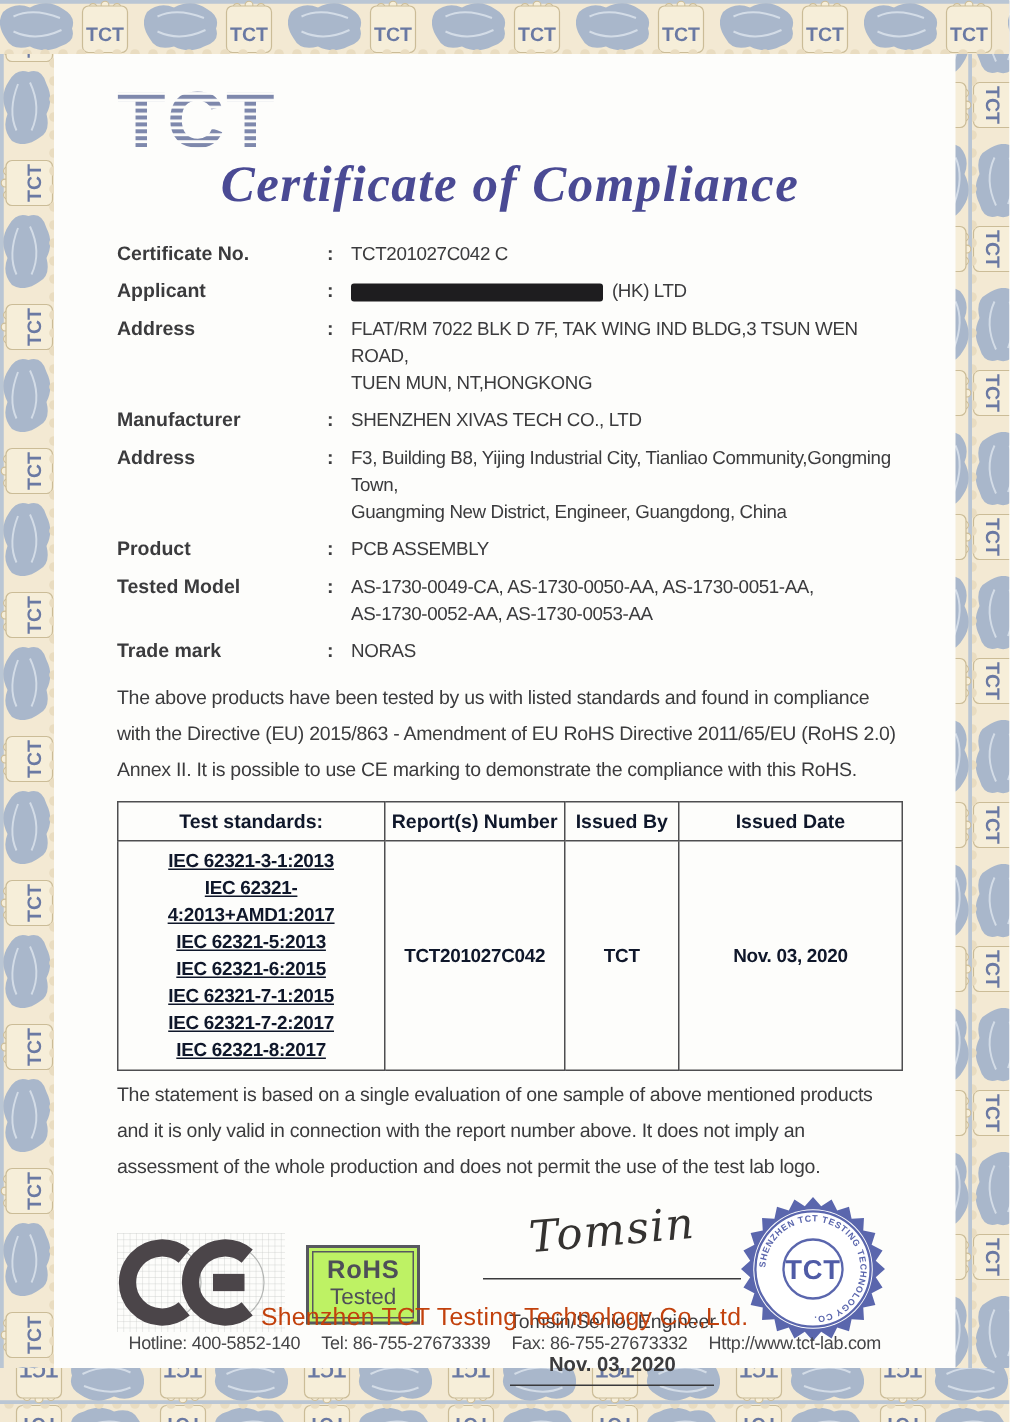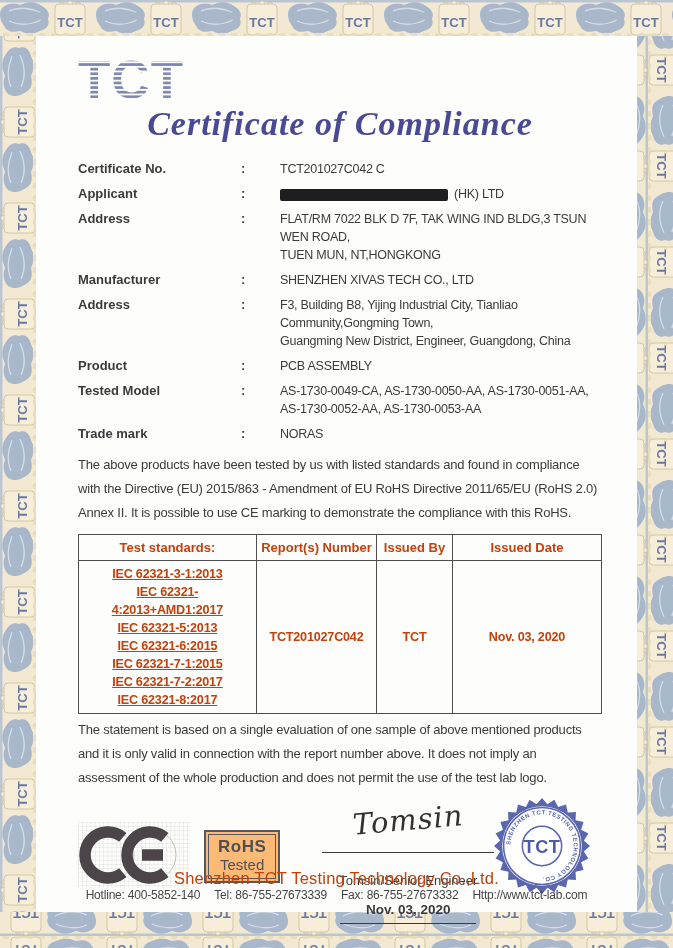--- a/index.html
+++ b/index.html
@@ -16,41 +16,41 @@
   
   .logo-wrap{height:50px;}
   
   .page-title{
     margin-top:0;text-align:center;
     font-family:"Liberation Serif",serif;font-style:italic;font-weight:bold;
     font-size:34px;line-height:40px;color:#4a4a94;letter-spacing:1px;
   }
   
   .fields{margin-top:16px;}
-  .field-row{display:flex;align-items:flex-start;margin-bottom:7px;line-height:18px;gap:23px;}
+  .field-row{display:flex;align-items:flex-start;margin-bottom:7px;line-height:18px;}
   .field-label{width:140px;font-weight:bold;font-size:13px;flex:none;}
   .field-colon{width:16px;font-weight:bold;font-size:13px;flex:none;}
   .field-value{flex:1;white-space:pre-line;font-size:12.5px;letter-spacing:-0.25px;}
   .redaction-bar{display:inline-block;width:168px;height:12px;background:#1e1d1f;
     border-radius:2px;vertical-align:middle;margin-right:6px;}
   
   .para{font-size:13px;line-height:24px;letter-spacing:-0.2px;margin:10px 0 0 0;}
   
-  table.standards-table{width:100%;border-collapse:collapse;margin-top:9px;color:#c2410c;}
+  table.standards-table{width:100%;border-collapse:collapse;margin-top:9px;color:#0f172a;}
   .standards-table th{border:1.5px solid #4e4e50;font-size:13px;padding:5px 2px;font-weight:bold;}
   .standards-table td{border:1.5px solid #4e4e50;text-align:center;vertical-align:middle;
     font-weight:bold;font-size:12.6px;letter-spacing:-0.2px;padding:4px 2px;}
   .standards-cell div{line-height:18px;text-decoration:underline;}
   
   .statement{margin-top:4px;}
   
   .marks{display:flex;margin-top:14px;align-items:flex-start;}
   .ce-wrap{margin-top:18px;flex:none;}
   .rohs-box{
-    flex:none;margin:26px 0 0 14px;border:2px solid #57585f;padding:2px;background:#fdba74;
+    flex:none;margin:26px 0 0 14px;border:2px solid #57585f;padding:2px;background:#bef264;
   }
   .rohs-inner{border:1px solid #57585f;padding:2px 9px 4px 9px;text-align:center;color:#4e4f58;}
   .rohs-label{font-weight:bold;font-size:17px;line-height:19px;letter-spacing:0.5px;}
   .rohs-sub{font-size:15px;line-height:18px;}
   .sig-block{flex:none;width:172px;margin-left:42px;text-align:center;}
   .sig-hand{
     font-family:"DejaVu Serif",serif;font-style:italic;font-size:29px;line-height:32px;
     color:#343230;transform:rotate(-5deg);letter-spacing:1px;
   }
   .sig-name{border-top:1.6px solid #3a3a3c;margin-top:16px;padding-top:20px;font-size:13px;}

